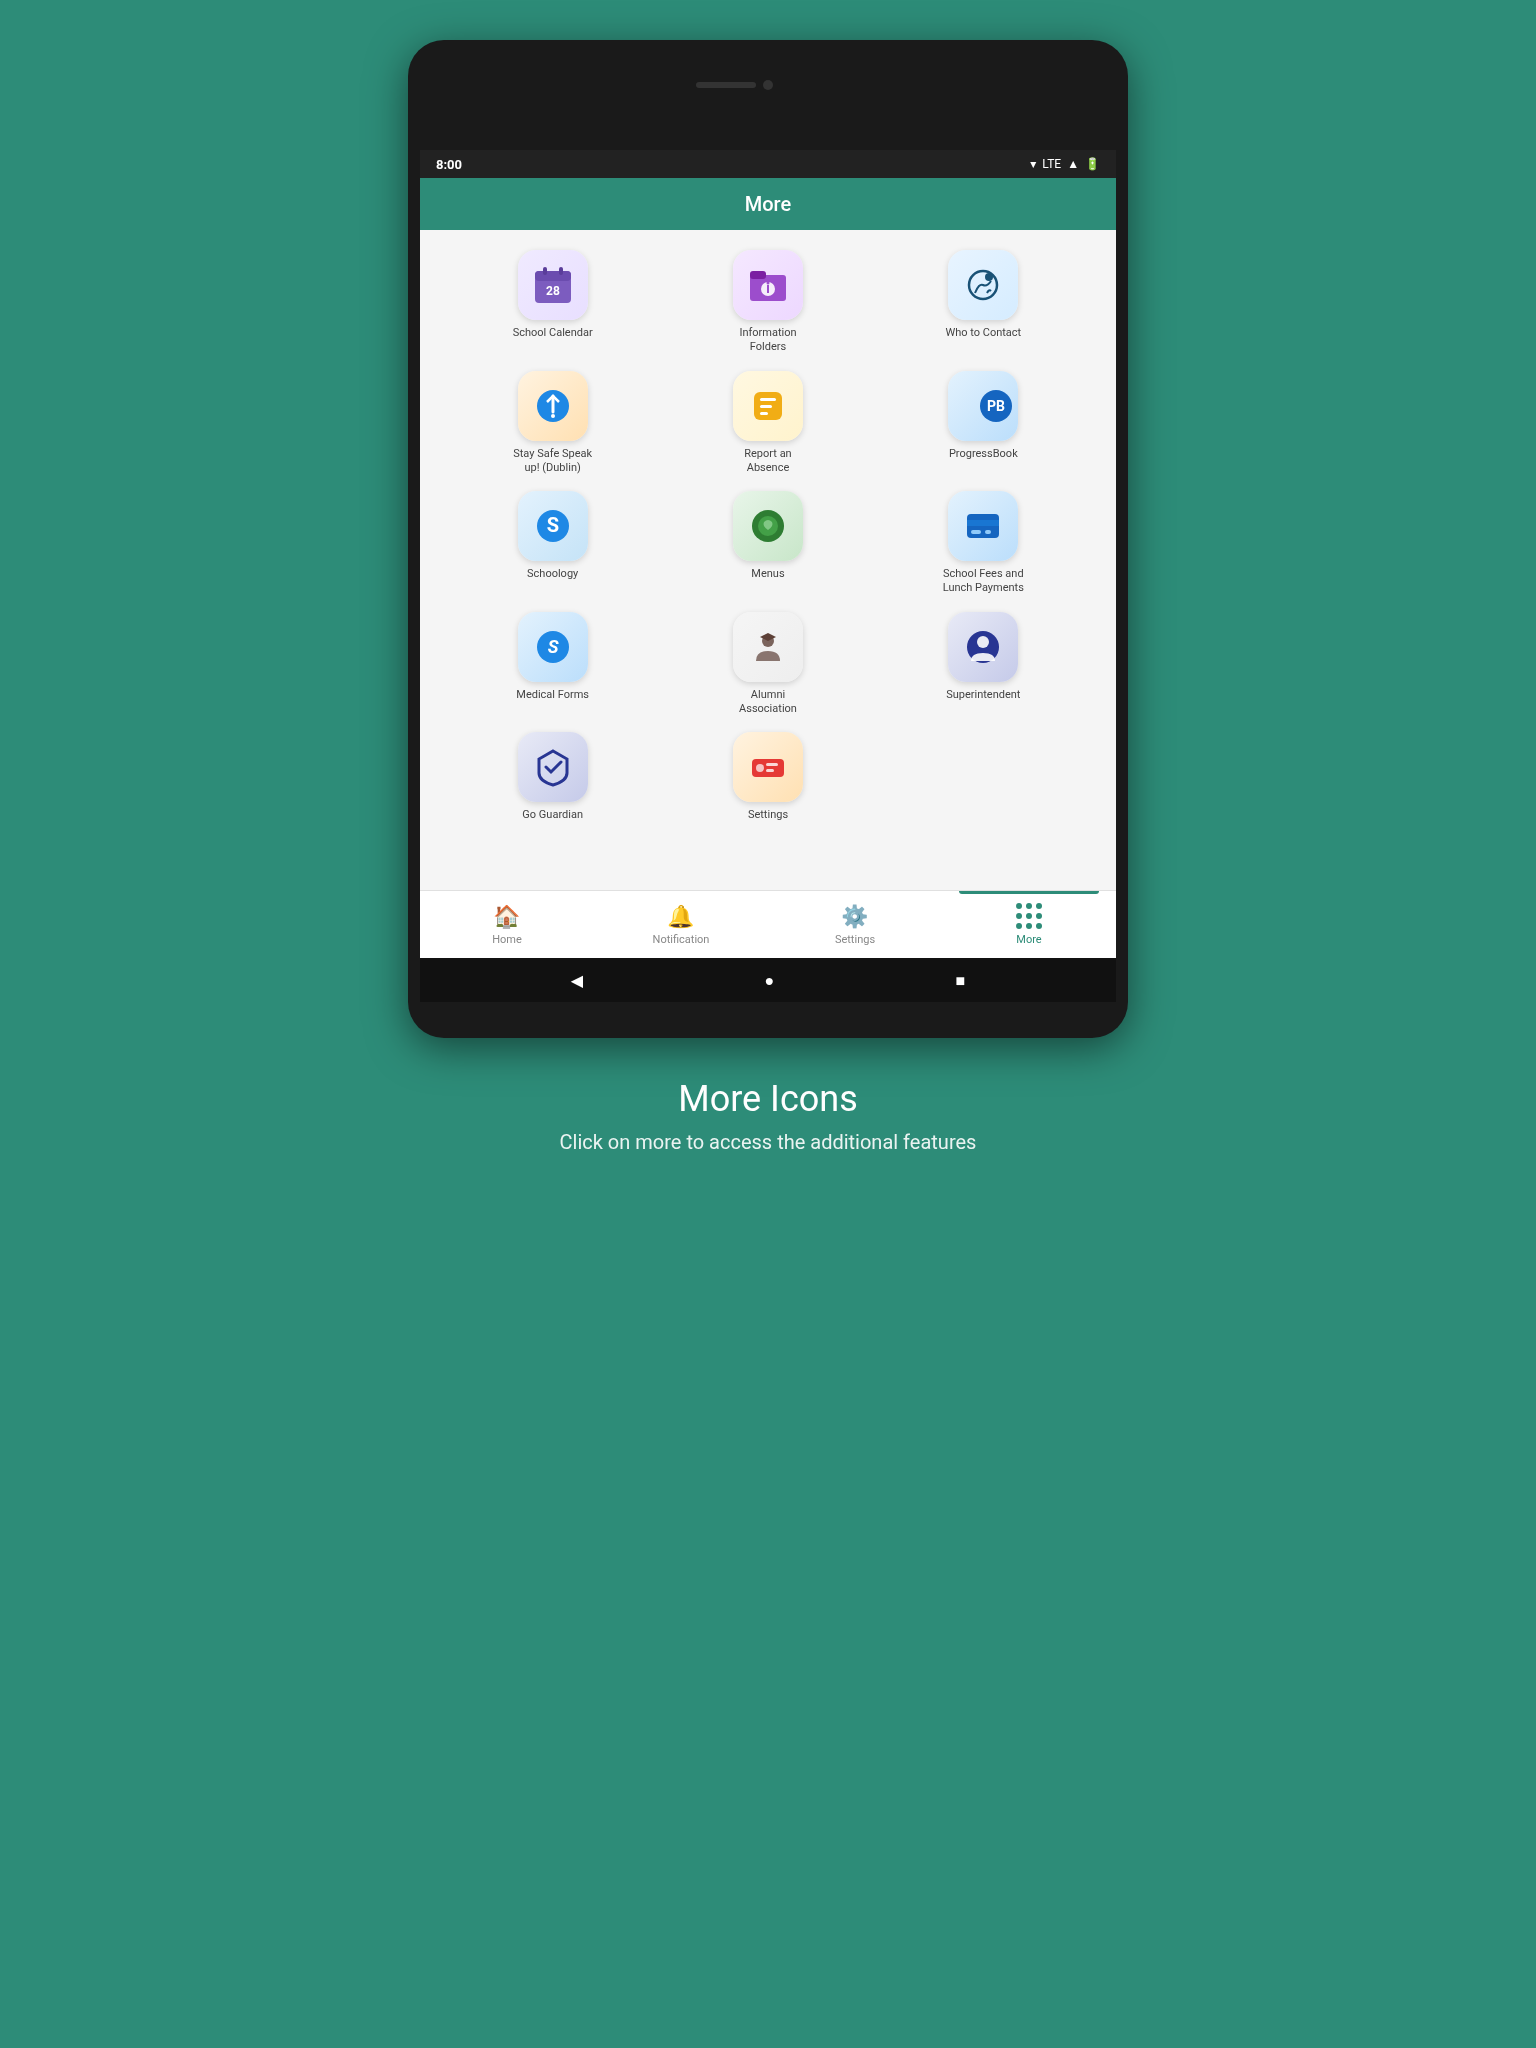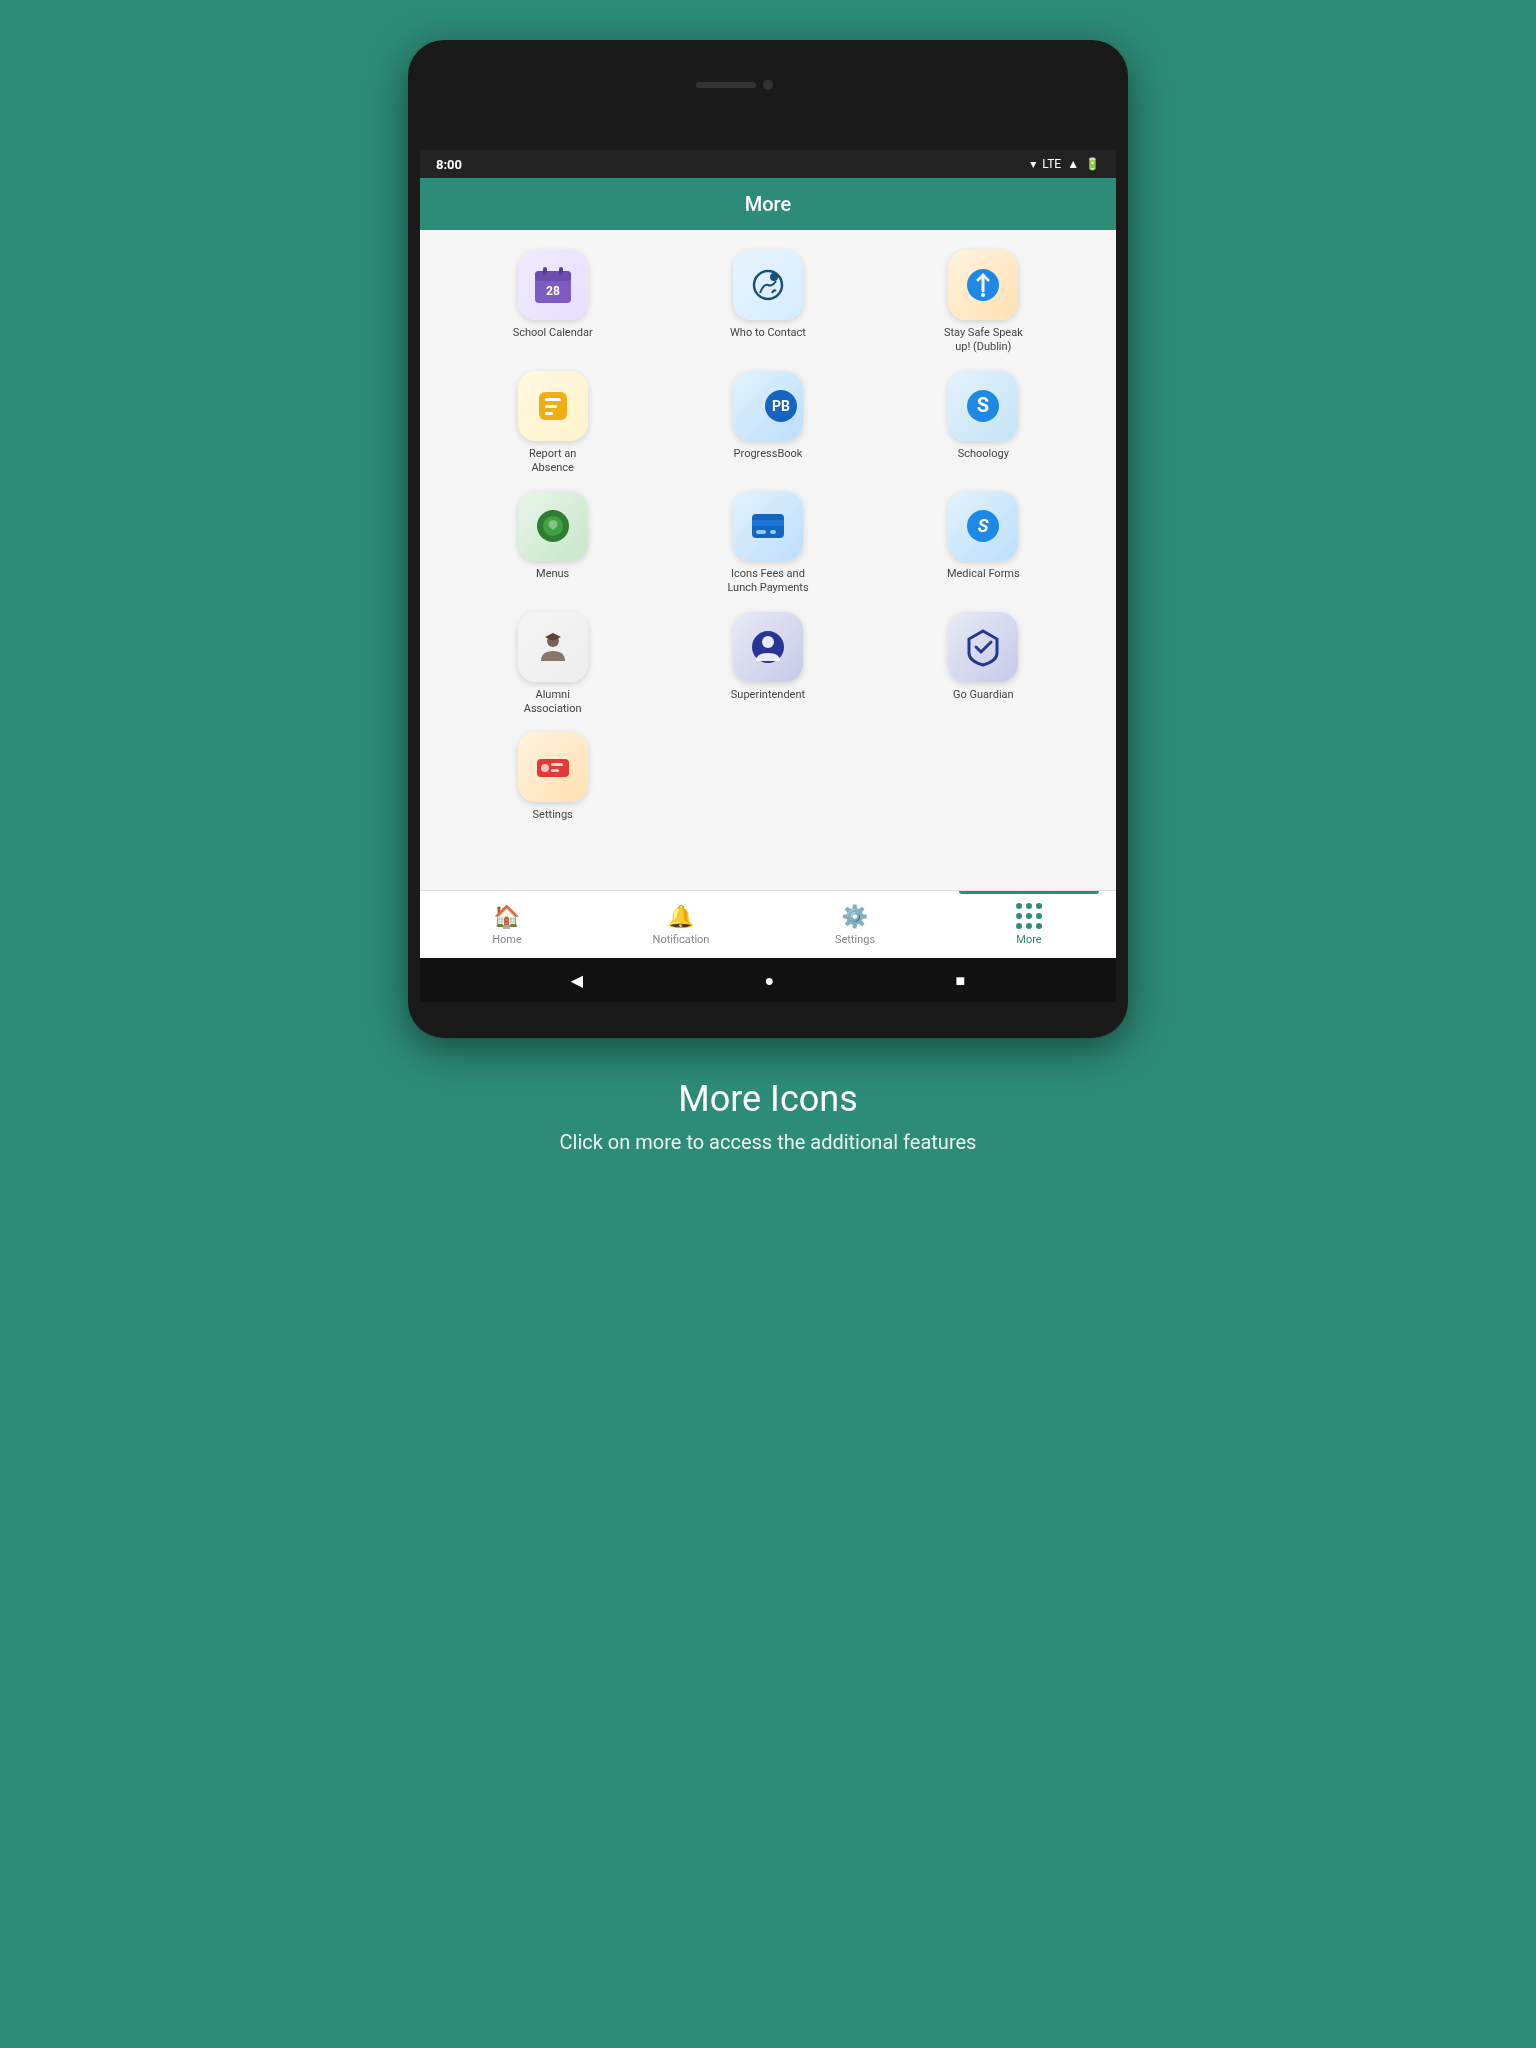--- a/index.html
+++ b/index.html
@@ -277,20 +277,32 @@
               <rect x="4" y="8" width="36" height="32" rx="4" fill="#7c5cbf"></rect>
               <rect x="4" y="8" width="36" height="10" rx="4" fill="#6b4caf"></rect>
               <rect x="12" y="4" width="4" height="8" rx="2" fill="#5a3d9a"></rect>
               <rect x="28" y="4" width="4" height="8" rx="2" fill="#5a3d9a"></rect>
               <text x="22" y="32" text-anchor="middle" fill="white" font-size="12" font-weight="bold">28</text>
             </svg>
           </div>
           <span class="icon-label">School Calendar</span>
         </div>
 
+        <div class="icon-item">
+          <div class="icon-box icon-info-folders">
+            <svg width="44" height="44" viewBox="0 0 44 44">
+              <rect x="4" y="12" width="36" height="26" rx="3" fill="#9c4dcc"></rect>
+              <rect x="4" y="8" width="16" height="8" rx="3" fill="#7b1fa2"></rect>
+              <circle cx="22" cy="26" r="7" fill="white" opacity="0.9"></circle>
+              <rect x="21" y="22" width="2" height="8" fill="#9c4dcc"></rect>
+              <circle cx="22" cy="20" r="1.5" fill="#9c4dcc"></circle>
+            </svg>
+          </div>
+          <span class="icon-label">Information Folders</span>
+        </div>
 
         <div class="icon-item">
           <div class="icon-box icon-who-contact">
             <svg width="44" height="44" viewBox="0 0 44 44">
               <circle cx="22" cy="22" r="14" fill="none" stroke="#1a5276" stroke-width="2.5"></circle>
               <path d="M14 30 Q18 20 22 22 Q26 24 30 18" stroke="#1a5276" stroke-width="2" fill="none"></path>
               <circle cx="28" cy="14" r="4" fill="#1a5276"></circle>
               <path d="M26 30 Q28 26 30 28" stroke="#1a5276" stroke-width="2" fill="none"></path>
             </svg>
           </div>
@@ -354,21 +366,21 @@
 
         <div class="icon-item">
           <div class="icon-box icon-fees">
             <svg width="44" height="44" viewBox="0 0 44 44">
               <rect x="6" y="10" width="32" height="24" rx="4" fill="#1565c0"></rect>
               <rect x="6" y="16" width="32" height="6" fill="#1976d2"></rect>
               <rect x="10" y="26" width="10" height="4" rx="2" fill="#90caf9"></rect>
               <rect x="24" y="26" width="6" height="4" rx="2" fill="#90caf9"></rect>
             </svg>
           </div>
-          <span class="icon-label">Icons Fees and Lunch Payments</span>
+          <span class="icon-label">School Fees and Lunch Payments</span>
         </div>
 
         <div class="icon-item">
           <div class="icon-box icon-medical">
             <svg width="44" height="44" viewBox="0 0 44 44">
               <circle cx="22" cy="22" r="16" fill="#1e88e5"></circle>
               <text x="22" y="28" text-anchor="middle" fill="white" font-size="18" font-weight="bold" font-style="italic">S</text>
             </svg>
           </div>
           <span class="icon-label">Medical Forms</span>

